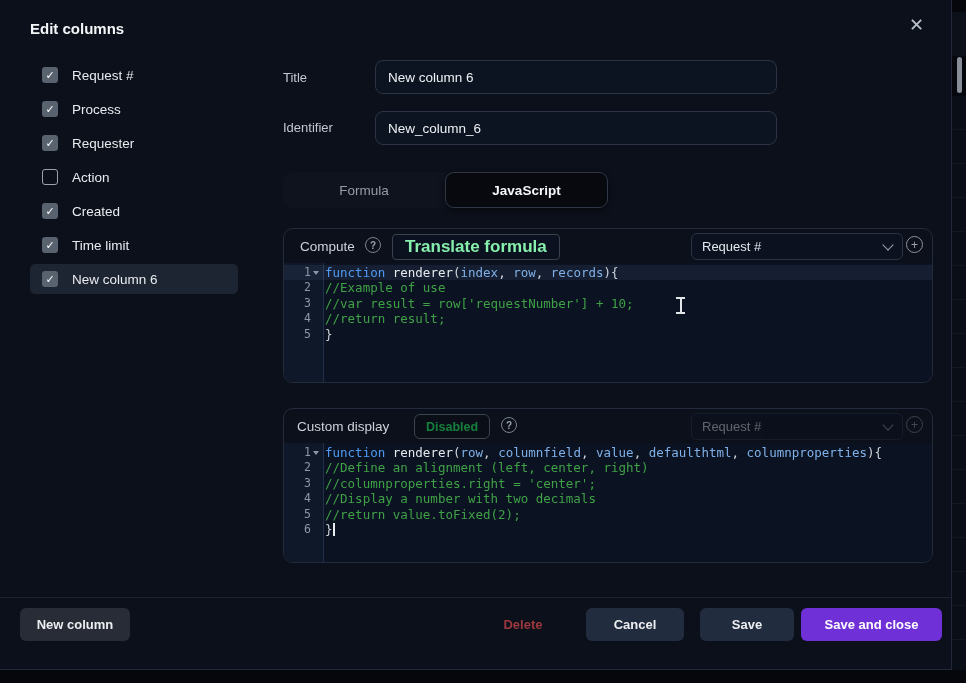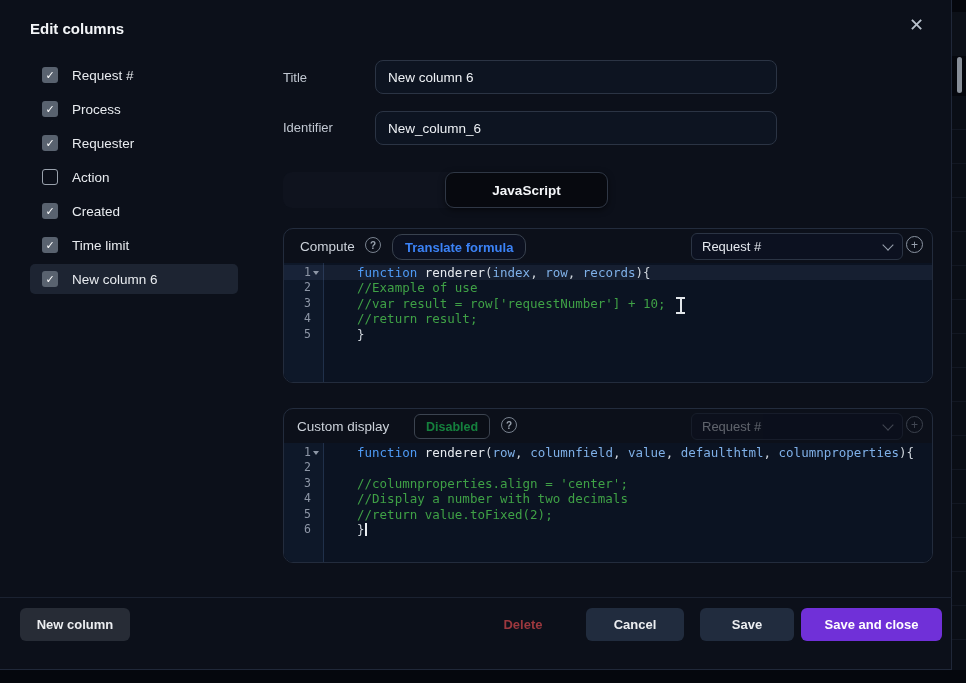--- a/index.html
+++ b/index.html
@@ -50,21 +50,21 @@
   .panel{position:absolute;left:283px;width:650px;height:155px;border:1px solid #232c3d;
     border-radius:10px;box-sizing:border-box;overflow:hidden;background:#0c101a;}
   #panel-compute{top:228px;text-decoration:underline;}
   #panel-custom{top:408px;}
   .phead-label{position:absolute;top:0;height:34px;display:flex;align-items:center;
     color:#ccd2da;font-size:13.5px;}
   .help{position:absolute;width:16px;height:16px;border:1.2px solid #79828f;border-radius:50%;
     color:#99a2ae;font-size:10px;font-weight:bold;display:flex;align-items:center;
     justify-content:center;box-sizing:border-box;top:8px;}
   .btn-translate{position:absolute;left:108px;top:5px;height:24px;padding:0 12px;background:#0c1120;
-    border:1px solid #39424f;border-radius:10px;color:#3b82f6;font-weight:bold;font-size:13px;
+    border:1px solid #39424f;border-radius:4px;color:#86efac;font-weight:bold;font-size:17px;
     display:flex;align-items:center;cursor:pointer;}
   .btn-disabled{position:absolute;left:130px;top:5px;height:23px;padding:0 11px;background:#0a0e16;
     border:1px solid #3c4450;border-radius:6px;color:#15803d;font-weight:bold;font-size:12.5px;
     display:flex;align-items:center;cursor:pointer;}
   .dropdown{position:absolute;left:407px;top:4px;width:212px;height:27px;background:#0c1120;
     border:1px solid #2b3444;border-radius:6px;display:flex;align-items:center;
     padding:0 10px;box-sizing:border-box;color:#e4e8ee;font-size:13px;cursor:pointer;}
   .dropdown .chev{margin-left:auto;width:7px;height:7px;border-right:1.6px solid #98a1ad;
     border-bottom:1.6px solid #98a1ad;transform:rotate(45deg);margin-top:-4px;}
   .plus{position:absolute;left:622px;top:7px;width:17px;height:17px;border:1.2px solid #8b94a2;
@@ -78,21 +78,21 @@
     border-right:1px solid #20304a;}
   .code-rows{position:absolute;left:0;top:2px;right:0;}
   .code-row{display:flex;height:15.4px;line-height:15.4px;position:relative;
     font-family:"DejaVu Sans Mono",monospace;font-size:12.5px;}
   .code-row.active{background:rgba(130,160,210,.09);}
   .gcell{flex:0 0 39px;display:flex;justify-content:flex-end;align-items:center;
     padding-right:3px;box-sizing:border-box;color:#8d96a6;font-size:11.5px;}
   .fold{width:9px;height:100%;display:inline-flex;align-items:center;justify-content:center;}
   .fold.has::before{content:"";display:block;border-left:3.5px solid transparent;
     border-right:3.5px solid transparent;border-top:4.5px solid #8d96a6;}
-  .ccell{padding-left:2px;white-space:pre;color:#d3d8df;margin-left:32px;}
+  .ccell{padding-left:2px;white-space:pre;color:#d3d8df;}
   .tk-k{color:var(--kw,#4e9af5);}
   .tk-f{color:#e6eaef;}
   .tk-p{color:var(--param,#7fb0e8);}
   .tk-c{color:var(--comment,#3fa146);}
   .tk-d{color:#cfd5dc;}
   .text-caret{display:inline-block;width:2px;height:13px;background:#e9edf2;vertical-align:-2px;}
 
   
   .footer-divider{left:0;top:597px;width:952px;height:1px;background:#1b2231;}
   .btn{position:absolute;top:608px;height:33px;border-radius:6px;display:flex;align-items:center;
@@ -162,20 +162,21 @@
         <span class="col-label">New column 6</span>
       </div>
     </div>
 
   <div class="abs flabel" id="label-title">Title</div>
   <input class="tinput" id="input-title" value="New column 6" style="">
   <div class="abs flabel" id="label-identifier">Identifier</div>
   <input class="tinput" id="input-identifier" value="New_column_6" style="">
 
   <div class="abs tabs">
+    <div class="tab-inactive">Formula</div>
     <div class="tab-active">JavaScript</div>
   </div>
 
   <div class="panel" id="panel-compute">
     <div class="phead-label" style="left:16px">Compute</div>
     <div class="help" style="left:81px">?</div>
     <div class="btn-translate">Translate formula</div>
     <div class="dropdown">
       <span>Request #</span>
       <span class="chev"></span>
@@ -240,27 +241,28 @@
               <span>1</span>
               <span class="fold has"></span>
             </span>
             <span class="ccell"><span class="tk-k">function</span><span class="tk-d"> </span><span class="tk-f">renderer</span><span class="tk-d">(</span><span class="tk-p">row</span><span class="tk-d">, </span><span class="tk-p">columnfield</span><span class="tk-d">, </span><span class="tk-p">value</span><span class="tk-d">, </span><span class="tk-p">defaulthtml</span><span class="tk-d">, </span><span class="tk-p">columnproperties</span><span class="tk-d">){</span></span>
           </div>
           <div class="code-row">
             <span class="gcell">
               <span>2</span>
               <span class="fold"></span>
             </span>
+            <span class="ccell"><span class="tk-c">//Define an alignment (left, center, right)</span></span>
           </div>
           <div class="code-row">
             <span class="gcell">
               <span>3</span>
               <span class="fold"></span>
             </span>
-            <span class="ccell"><span class="tk-c">//columnproperties.align = 'center';</span></span>
+            <span class="ccell"><span class="tk-c">//columnproperties.right = 'center';</span></span>
           </div>
           <div class="code-row">
             <span class="gcell">
               <span>4</span>
               <span class="fold"></span>
             </span>
             <span class="ccell"><span class="tk-c">//Display a number with two decimals</span></span>
           </div>
           <div class="code-row">
             <span class="gcell">

